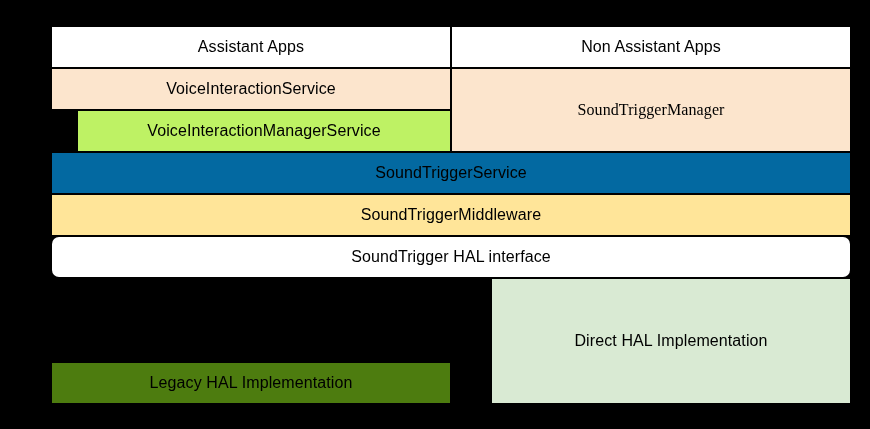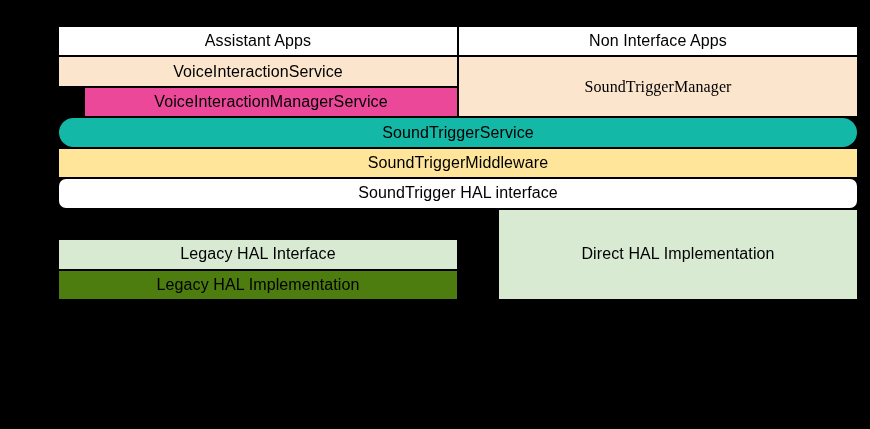--- a/index.html
+++ b/index.html
@@ -9,24 +9,24 @@
   body {
     width: 870px;
     height: 429px;
     background: #000000;
     position: relative;
     overflow: hidden;
     font-family: "Liberation Sans", sans-serif;
   }
   .diagram {
     position: absolute;
-    left: 59px;
+    left: 52px;
     top: 27px;
     width: 798px;
-    height: 272px;
+    height: 376px;
     background: #000000;
     display: grid;
     grid-template-columns: 1fr 1fr;
     grid-template-rows: repeat(9, 1fr);
     gap: 2px;
   }
   .cell {
     display: flex;
     align-items: center;
     justify-content: center;
@@ -47,23 +47,22 @@
   .a-r7c1 { grid-area: 7 / 1 / 8 / 2; }
   .a-r8c1 { grid-area: 8 / 1 / 9 / 2; }
   .a-r9c1 { grid-area: 9 / 1 / 10 / 2; }
   .a-dhi  { grid-area: 7 / 2 / 10 / 3; }
 </style>
 </head>
 <body>
 
 <div class="diagram">
   <div class="cell a-r1c1" style="background: rgb(255, 255, 255);">Assistant Apps</div>
-  <div class="cell a-r1c2" style="background: rgb(255, 255, 255);">Non Interface Apps</div>
+  <div class="cell a-r1c2" style="background: rgb(255, 255, 255);">Non Assistant Apps</div>
   <div class="cell a-r2c1" style="background: rgb(252, 229, 205);">VoiceInteractionService</div>
-  <div class="cell a-r3c1" style="background: #ec4899; margin-left: 26px;">VoiceInteractionManagerService</div>
+  <div class="cell a-r3c1" style="background: #bef264; margin-left: 26px;">VoiceInteractionManagerService</div>
   <div class="cell a-stm" style="background: rgb(252, 229, 205); font-family: Liberation Serif, serif;">SoundTriggerManager</div>
-  <div class="cell a-r4" style="background: #14b8a6; border-radius: 17px;">SoundTriggerService</div>
+  <div class="cell a-r4" style="background: #0369a1;">SoundTriggerService</div>
   <div class="cell a-r5" style="background: rgb(255, 229, 153);">SoundTriggerMiddleware</div>
   <div class="cell a-r6" style="background: rgb(255, 255, 255); border-radius: 7px;">SoundTrigger HAL interface</div>
-  <div class="cell a-r8c1" style="background: rgb(217, 234, 211);">Legacy HAL Interface</div>
   <div class="cell a-r9c1" style="background: #4d7c0f;">Legacy HAL Implementation</div>
   <div class="cell a-dhi" style="background: rgb(217, 234, 211); margin-left: 40px;">Direct HAL Implementation</div>
 </div>
 
 </body></html>

